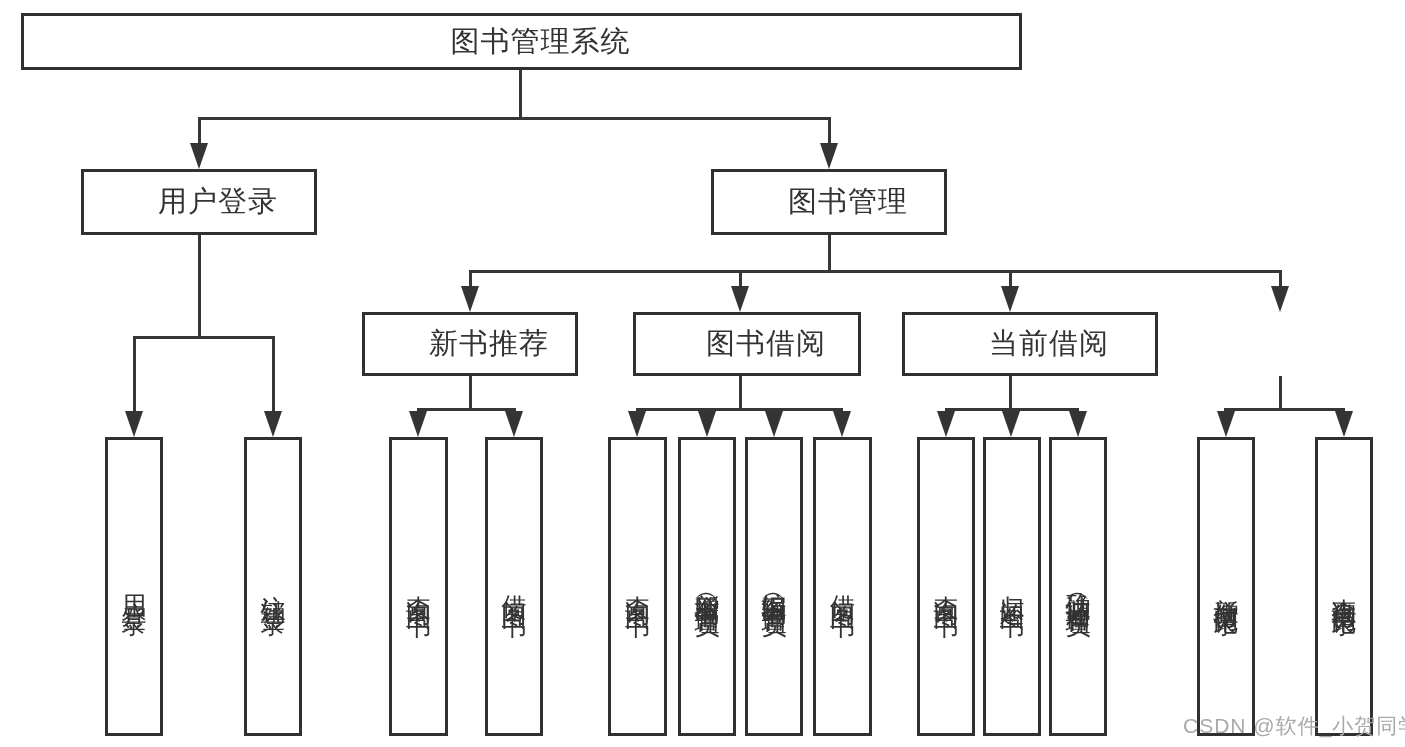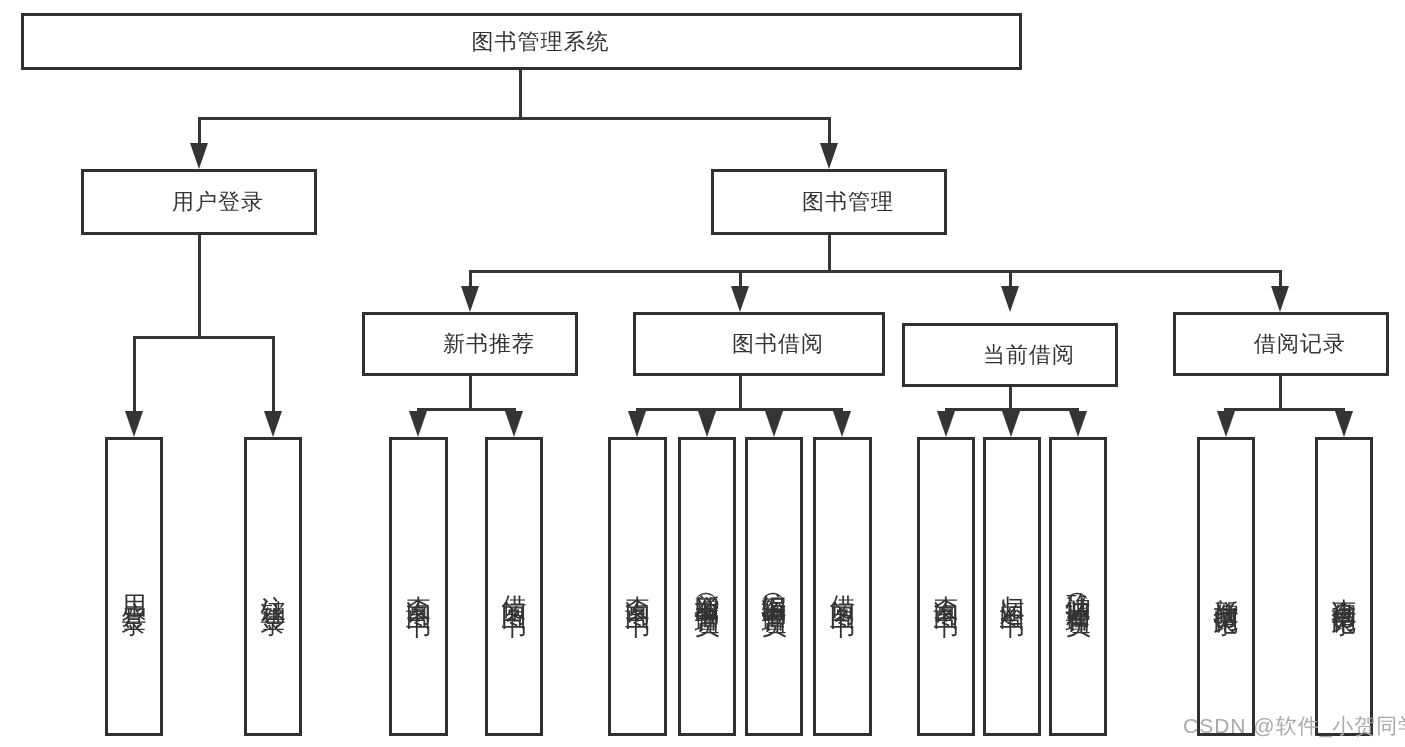--- a/index.html
+++ b/index.html
@@ -15,21 +15,21 @@
     position: absolute;
     box-sizing: border-box;
     border: 3px solid #303030;
     background: #ffffff;
     display: flex;
     align-items: center;
     justify-content: center;
     color: #333333;
     z-index: 2;
   }
-  .hdr { font-size: 22px; letter-spacing: 1px; font-weight: 500; padding-left: 38px; }
+  .hdr { font-size: 29px; letter-spacing: 1px; font-weight: 500; padding-left: 38px; }
   .leaf {
     writing-mode: vertical-rl;
     text-orientation: mixed;
     font-size: 25px;
     letter-spacing: 6px;
     font-weight: 500;
     top: 437px;
     height: 299px;
     line-height: 1;
   }
@@ -59,23 +59,22 @@
 <body>
 
 <div id="canvas">
 
   <div class="box hdr" style="left:21px; top:13px; width:1001px; height:57px;">图书管理系统</div>
 
   <div class="box hdr" style="left:81px; top:169px; width:236px; height:66px;">用户登录</div>
   <div class="box hdr" style="left:362px; top:312px; width:216px; height:64px;">新书推荐</div>
 
   <div class="box hdr" style="left:711px; top:169px; width:236px; height:66px;">图书管理</div>
-  <div class="box hdr" style="left:633px; top:312px; width:252px; height:64px;">图书借阅</div>
-  <div class="box hdr" style="left:902px; top:312px; width:216px; height:64px;margin-top:11px;">当前借阅</div>
-  <div class="box hdr" style="left:1173px; top:312px; width:216px; height:64px;">借阅记录</div>
+  <div class="box hdr" style="left:633px; top:312px; width:228px; height:64px;">图书借阅</div>
+  <div class="box hdr" style="left:902px; top:312px; width:256px; height:64px;">当前借阅</div>
 
   <div class="box leaf" style="left:105px; width:58px;">用户登录</div>
   <div class="box leaf" style="left:244px; width:58px;">注销登录</div>
 
   <div class="box leaf" style="left:389px; width:59px;">查询图书</div>
   <div class="box leaf" style="left:485px; width:58px;">借阅图书</div>
 
   <div class="box leaf" style="left:608px; width:59px;">查询图书</div>
   <div class="box leaf long" style="left:678px; width:58px;">新增图书（管理员）</div>
   <div class="box leaf long" style="left:745px; width:58px;">编辑图书（管理员）</div>

